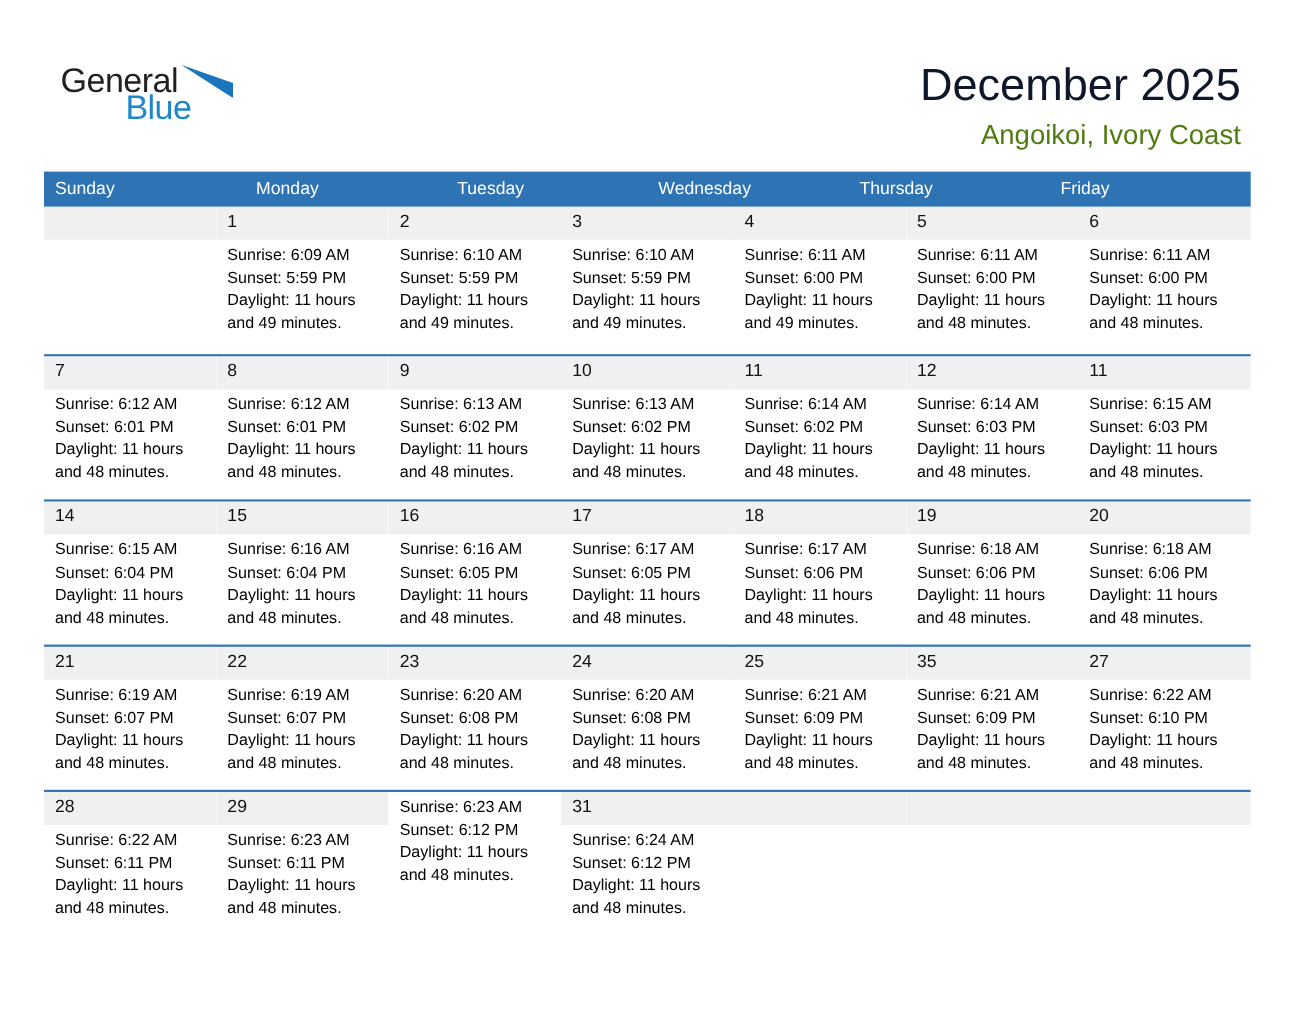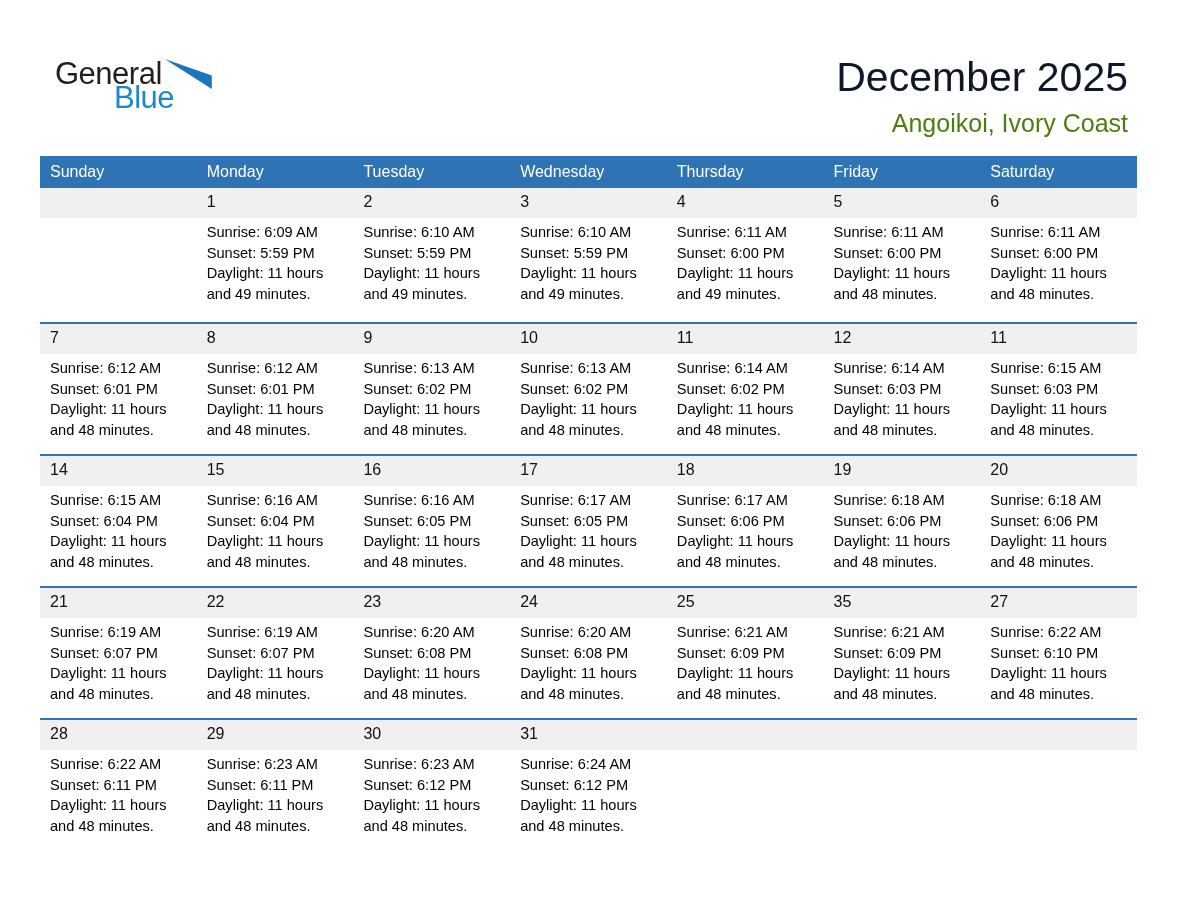--- a/index.html
+++ b/index.html
@@ -26,21 +26,21 @@
     clip-path:polygon(0 0,100% 55%,100% 100%);
   }
   .logo-word-blue{font-size:31px;color:var(--logo-blue);margin-top:-7px;margin-left:59px;letter-spacing:-0.5px;}
   
   .title-block{position:absolute;top:55px;right:60px;text-align:right;}
   .month-title{font-size:41px;line-height:1.1;color:#0f172a;}
   .location{font-size:25px;margin-top:9px;color:#4d7c0f;}
   
   .calendar{position:absolute;left:40px;top:156px;width:1097px;}
   .cal-header-row{
-    display:grid;grid-template-columns:repeat(7,1fr);
+    display:grid;grid-template-columns:repeat(6,1fr);
     background:var(--header-blue);color:#fff;height:32px;
   }
   .cal-header-cell{font-size:16px;padding:7px 0 0 10px;}
   .week-row{
     display:grid;grid-template-columns:repeat(7,1fr);
     border-top:2px solid var(--row-border-blue);
     height:132px;background:#fff;
   }
   .week-row.first{border-top:none;height:134px;}
   .day-cell{overflow:hidden;}
@@ -347,21 +347,20 @@
           <div class="day-cell">
             <div class="day-band">29</div>
             <div class="cell-body">
               <div>Sunrise: 6:23 AM</div>
               <div>Sunset: 6:11 PM</div>
               <div>Daylight: 11 hours</div>
               <div>and 48 minutes.</div>
             </div>
           </div>
           <div class="day-cell">
-            <div class="day-band">30</div>
             <div class="cell-body">
               <div>Sunrise: 6:23 AM</div>
               <div>Sunset: 6:12 PM</div>
               <div>Daylight: 11 hours</div>
               <div>and 48 minutes.</div>
             </div>
           </div>
           <div class="day-cell">
             <div class="day-band">31</div>
             <div class="cell-body">

